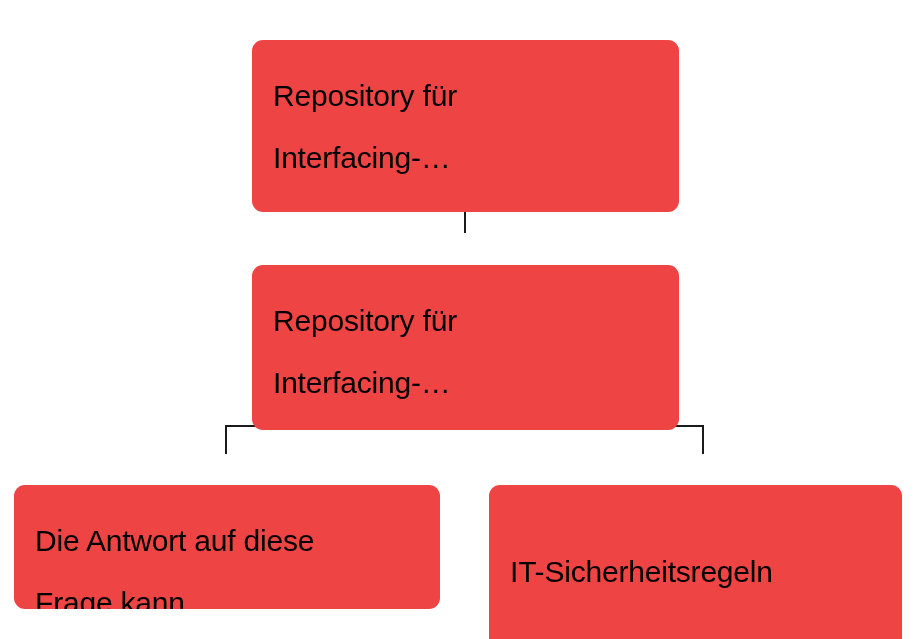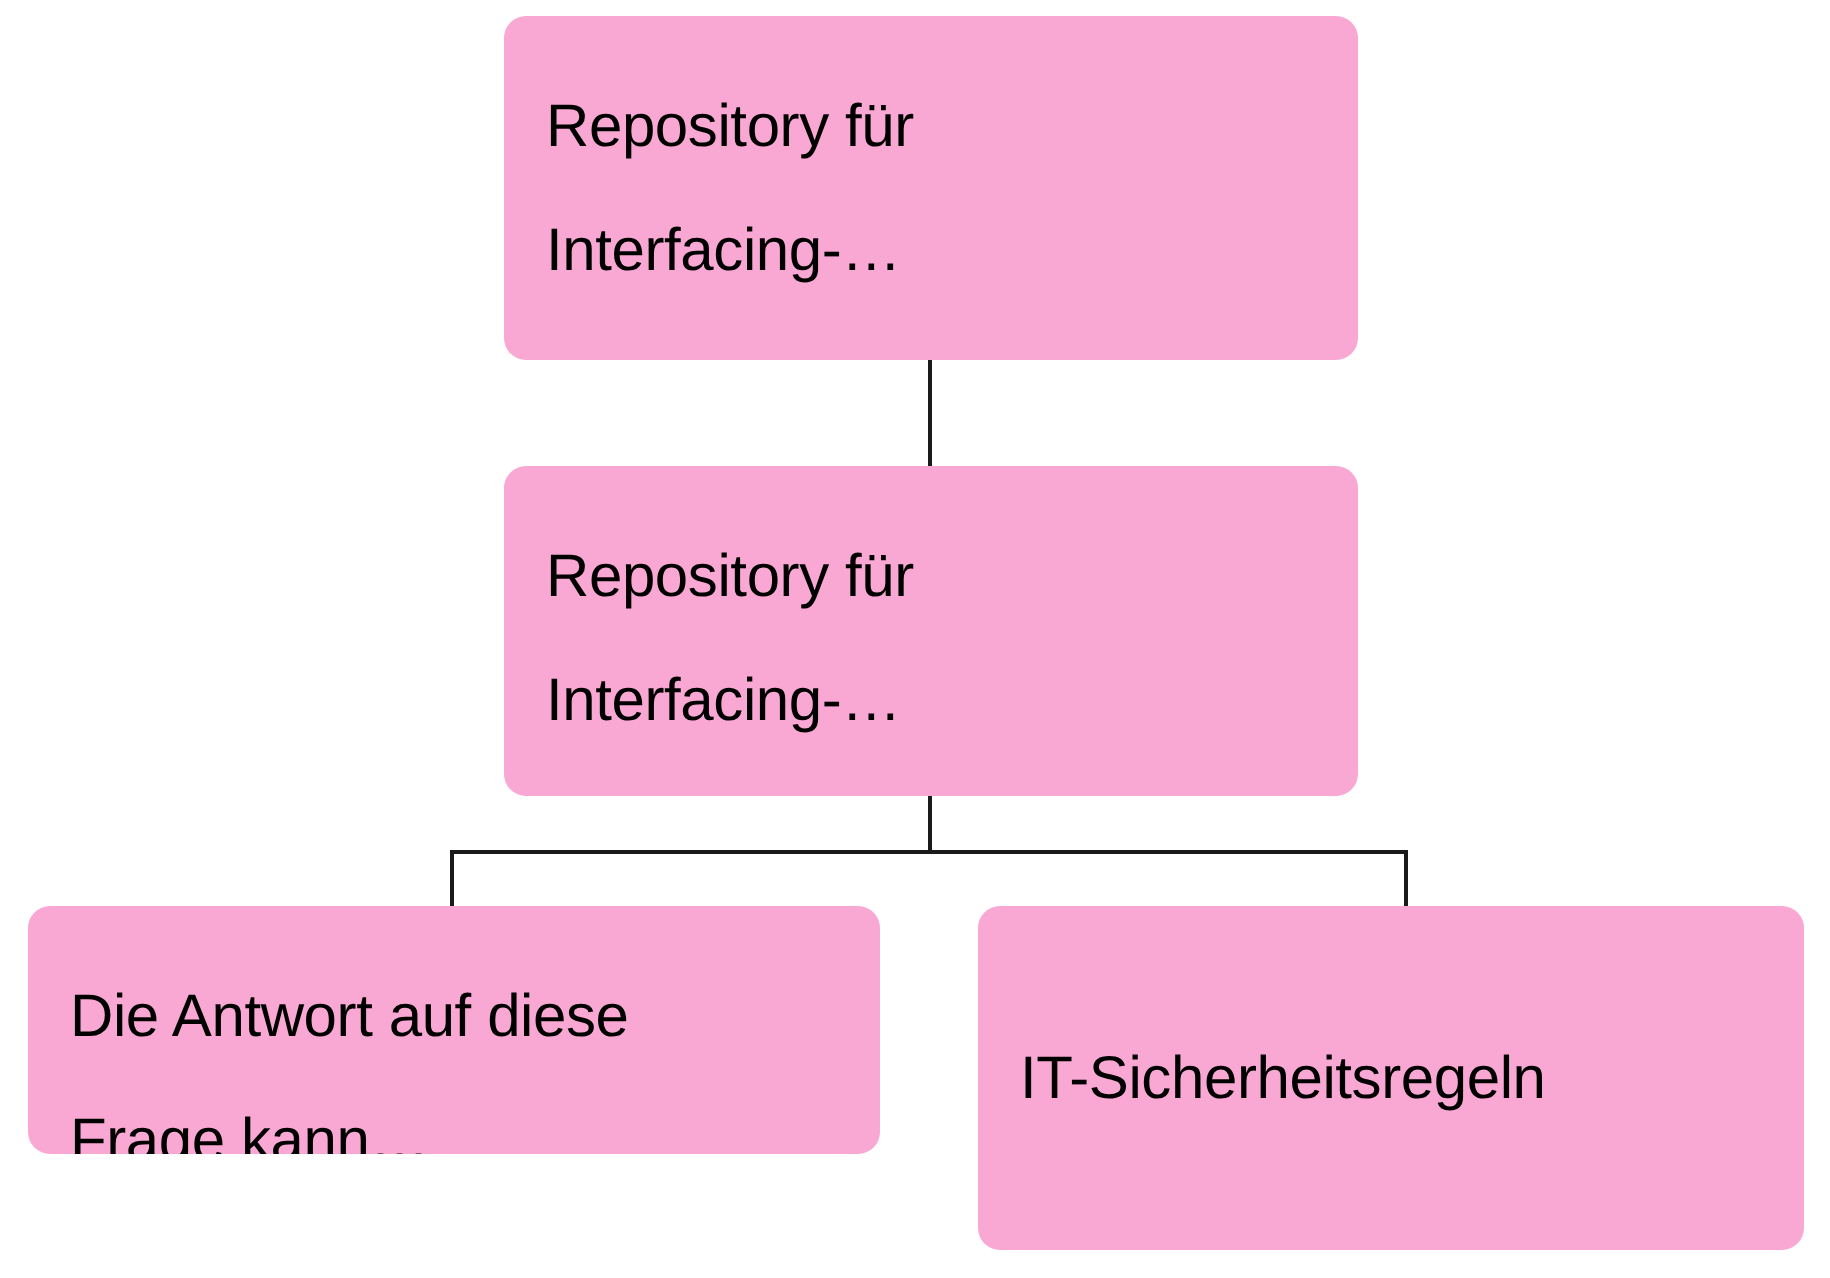--- a/index.html
+++ b/index.html
@@ -28,24 +28,25 @@
   .connector {
     position: absolute;
     background: #1a1a1a;
   }
   .connector-v { width: 2px; }
   .connector-h { height: 2px; }
 
   
   .node {
     position: absolute;
-    background: #f9a8d4;
+    background: #ef4444;
     border-radius: 11px;
     box-sizing: border-box;
     overflow: hidden;
+    margin-top: 32px;
   }
   .node-label {
     position: absolute;
     left: 21px;
     right: 21px;
     color: #000000;
     font-size: 30px;
     line-height: 62px;
     letter-spacing: -0.2px;
     white-space: pre-line;

